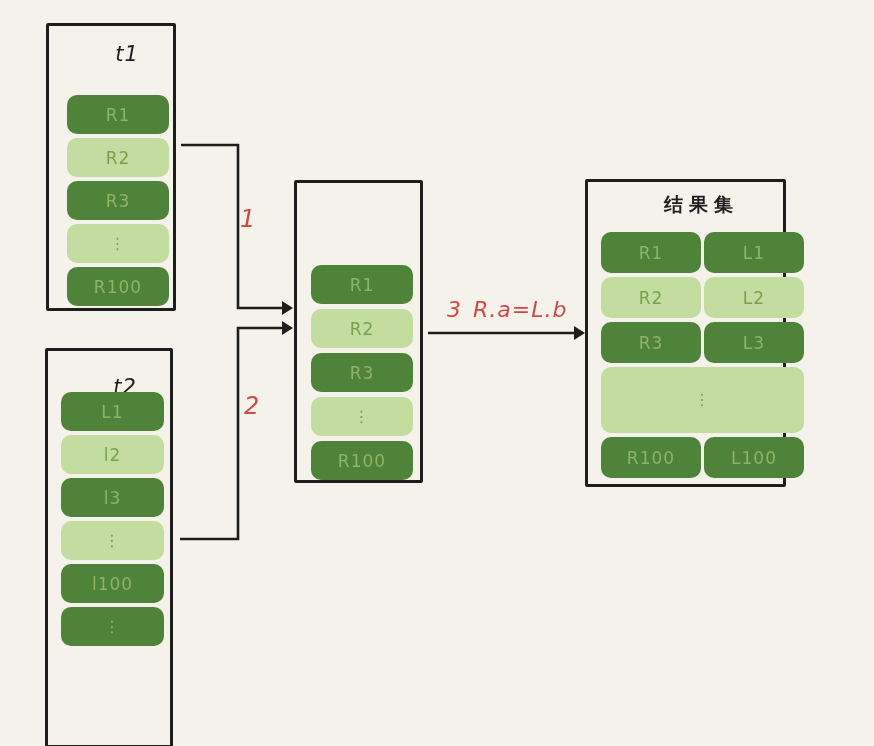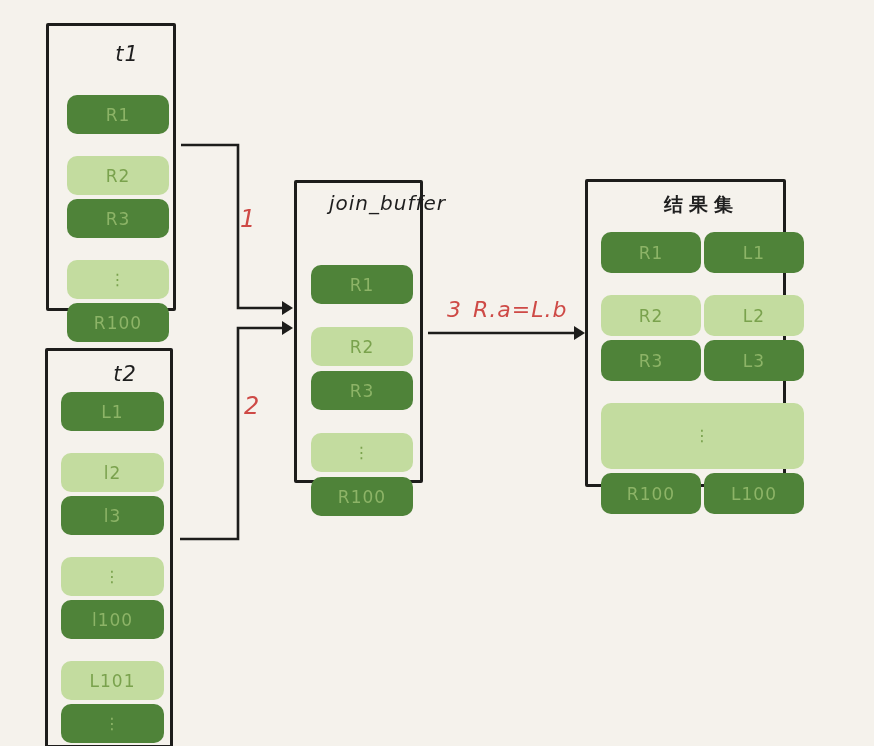--- a/index.html
+++ b/index.html
@@ -37,21 +37,21 @@
     color: var(--title-text);
     font-style: italic;
     letter-spacing: 1px;
   }
   #t1-box      { left: 46px;  top: 23px;  width: 130px; height: 288px; }
   #t2-box      { left: 45px;  top: 348px; width: 128px; height: 400px; }
   #jb-box      { left: 294px; top: 180px; width: 129px; height: 303px; }
   #result-box  { left: 585px; top: 179px; width: 201px; height: 308px; }
 
   #t1-box .box-title, #t2-box .box-title { margin-top: 16px; font-size: 21px; }
-  #t2-box .box-title { margin-top: 11px; }
+  #t2-box .box-title { margin-top: 24px; }
   #jb-box .box-title { margin-top: 8px; font-size: 20px; }
   #result-box .box-title { margin-top: 10px; font-size: 19px; font-weight: bold; font-style: normal; letter-spacing: 6px; }
 
   .cells {
     position: absolute;
     display: flex;
     flex-direction: column;
   }
   #t1-cells { left: 18px; top: 69px; width: 102px; gap: 4px; }
   #t2-cells { left: 13px; top: 41px; width: 103px; gap: 4px; }
@@ -62,21 +62,21 @@
     height: 39px;
     border-radius: 10px;
     display: flex;
     align-items: center;
     justify-content: center;
     font-size: 17px;
     letter-spacing: 1px;
     flex: none;
   }
   .cell.dark  { background: var(--cell-dark);  color: var(--text-on-dark); }
-  .cell.light { background: var(--cell-light); color: var(--text-on-light); margin-top: 18px; }
+  .cell.light { background: var(--cell-light); color: var(--text-on-light); }
 
   .result-row { display: flex; gap: 3px; flex: none; }
   .result-row .cell { width: 100px; height: 41px; }
   .result-row .cell.wide { width: 203px; }
   .result-row.tall .cell { height: 66px; }
 
   .dots { font-style: normal; font-size: 16px; line-height: 1; }
 
   #arrows { position: absolute; left: 0; top: 0; pointer-events: none; }
 
@@ -124,27 +124,25 @@
   </div>
 
   <div class="box" id="t2-box">
     <div class="box-title">t2</div>
     <div class="cells" id="t2-cells">
       <div class="cell dark">L1</div>
       <div class="cell light">l2</div>
       <div class="cell dark">l3</div>
       <div class="cell light dots">⋮</div>
       <div class="cell dark">l100</div>
-      <div class="cell light">L101</div>
       <div class="cell dark dots">⋮</div>
     </div>
   </div>
 
   <div class="box" id="jb-box">
-    <div class="box-title">join_buffer</div>
     <div class="cells" id="jb-cells">
       <div class="cell dark">R1</div>
       <div class="cell light">R2</div>
       <div class="cell dark">R3</div>
       <div class="cell light dots">⋮</div>
       <div class="cell dark">R100</div>
     </div>
   </div>
 
   <div class="box" id="result-box">

